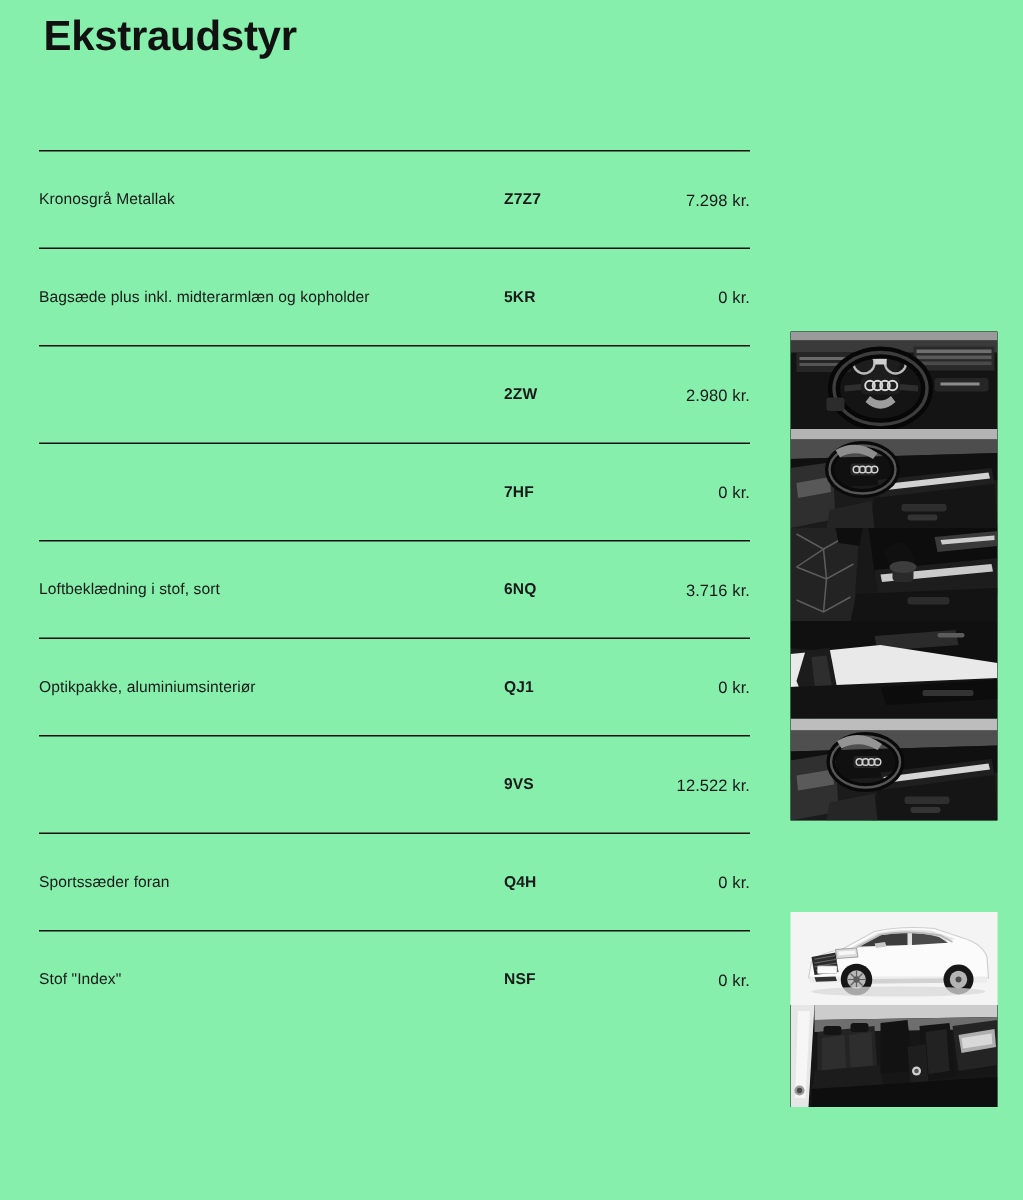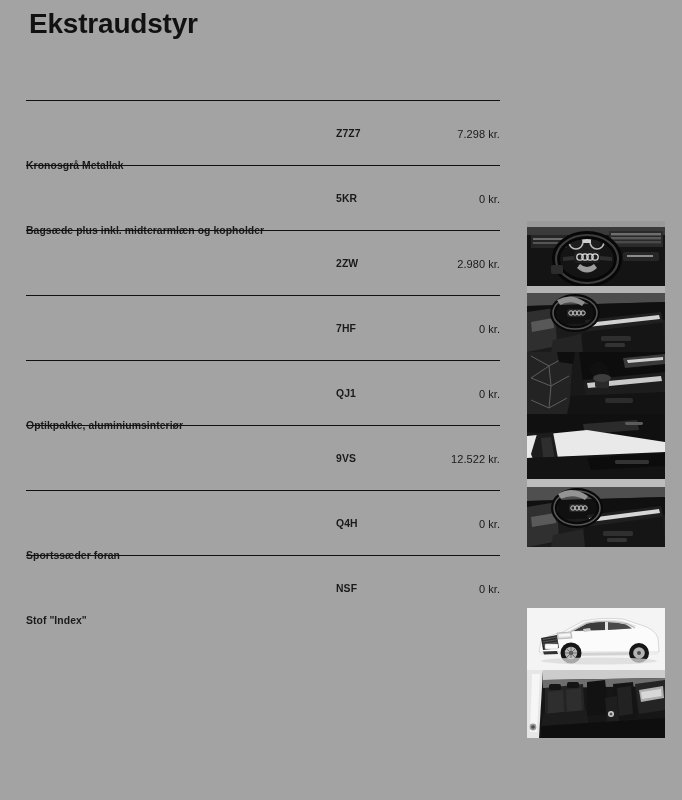--- a/index.html
+++ b/index.html
@@ -16,21 +16,21 @@
     font-family: "Liberation Sans", "DejaVu Sans", sans-serif;
     color: #111111;
     -webkit-font-smoothing: antialiased;
   }
 
   #page {
     position: absolute;
     left: 0; top: 0;
     width: 682px;
     height: 800px;
-    background: #a3a3a3;
+    background: #86efac;
   }
 
   
   .page-title {
     position: absolute;
     left: 29px;
     top: 7px;
     font-size: 28px;
     font-weight: 700;
     letter-spacing: -0.2px;
@@ -50,26 +50,25 @@
     position: relative;
     height: 65px;
     border-top: 1.6px solid #111111;
     box-sizing: border-box;
   }
   .option-name {
     position: absolute;
     left: 0px;
     top: 26px;
     font-size: 10.4px;
-    font-weight: 700;
+    font-weight: 400;
     color: #1a1a1a;
     letter-spacing: 0.06px;
     white-space: nowrap;
     line-height: 14px;
-    margin-top: 32px;
   }
   .option-code {
     position: absolute;
     left: 310px;
     top: 26px;
     font-size: 10.4px;
     font-weight: 700;
     color: #1a1a1a;
     letter-spacing: 0.1px;
     white-space: nowrap;
@@ -137,20 +136,25 @@
       <span class="option-code">2ZW</span>
       <span class="option-price">2.980 kr.</span>
     </div>
 
     <div class="option-row">
       <span class="option-code">7HF</span>
       <span class="option-price">0 kr.</span>
     </div>
 
 
+    <div class="option-row">
+      <span class="option-name">Loftbeklædning i stof, sort</span>
+      <span class="option-code">6NQ</span>
+      <span class="option-price">3.716 kr.</span>
+    </div>
 
     <div class="option-row">
       <span class="option-name">Optikpakke, aluminiumsinteriør</span>
       <span class="option-code">QJ1</span>
       <span class="option-price">0 kr.</span>
     </div>
 
     <div class="option-row">
       <span class="option-code">9VS</span>
       <span class="option-price">12.522 kr.</span>

